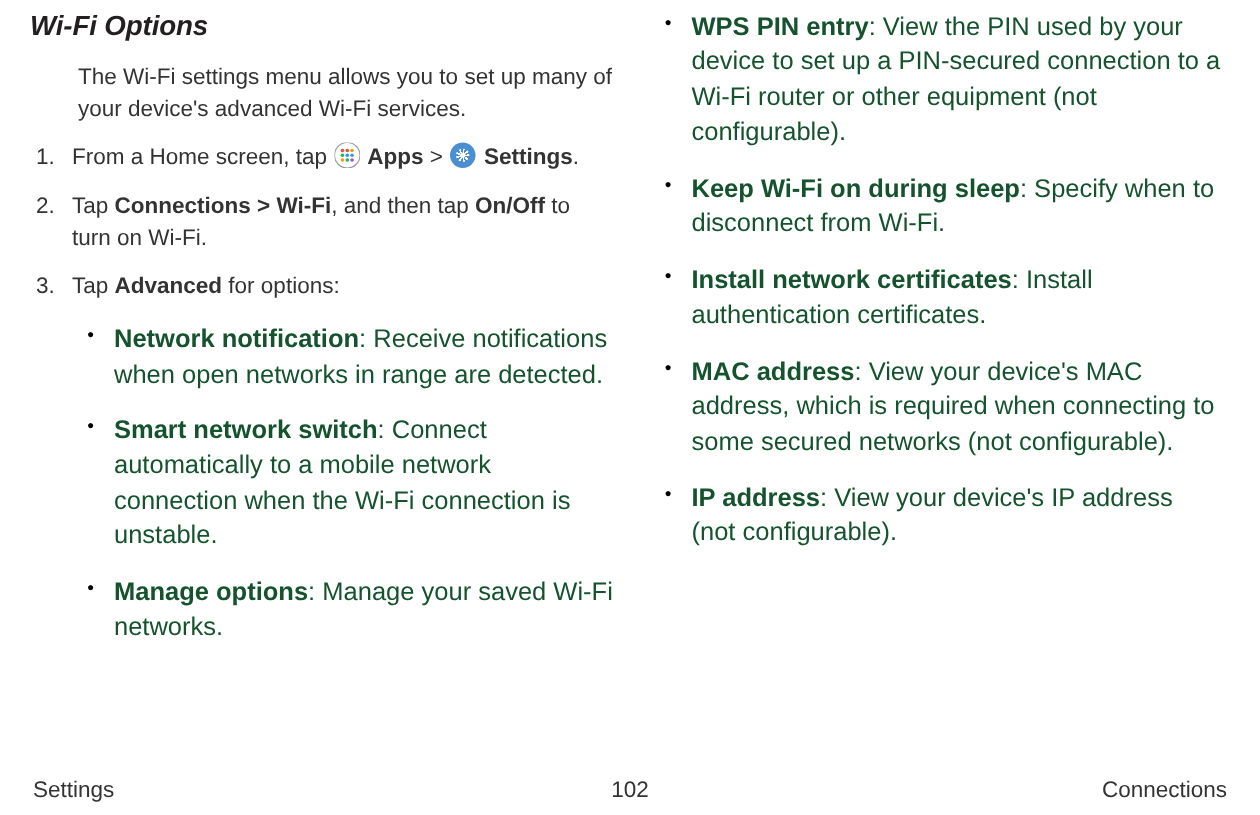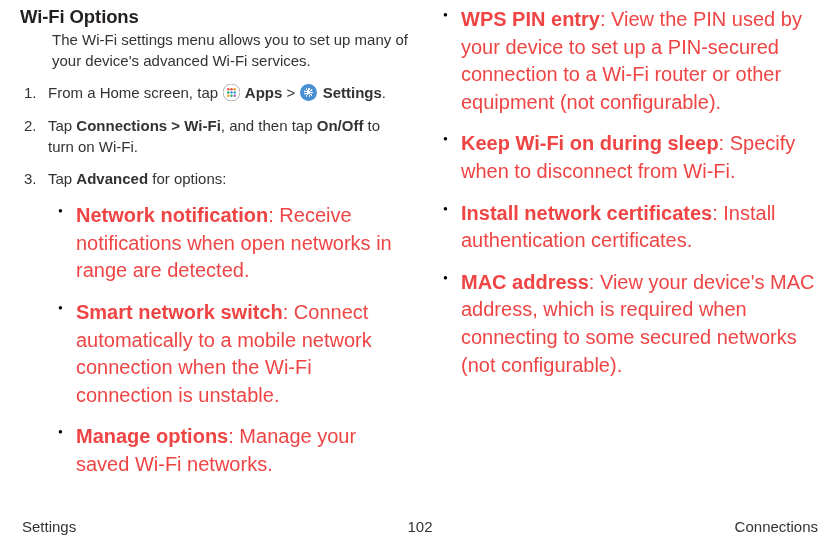--- a/index.html
+++ b/index.html
@@ -18,22 +18,23 @@
       padding: 0 10px 0 20px;
       height: 490px;
     }
     .col {
       flex: 1;
       min-width: 0;
     }
     h2 {
       font-size: 18.5px;
       font-weight: 700;
-      margin-bottom: 2px;
+      margin-bottom: 14px;
       letter-spacing: -0.1px;
+      font-style: italic;
     }
     .intro {
       font-size: 15px;
       line-height: 1.38;
       margin-bottom: 12px;
       color: #333;
       margin-left: 32px;
     }
     ol.steps {
       list-style: none;
@@ -59,24 +60,24 @@
       color: #333;
     }
     ul.bullets {
       list-style: none;
       padding: 0;
       margin: 0;
     }
     ul.bullets > li {
       position: relative;
       padding-left: 28px;
-      font-size: 20px;
+      font-size: 17px;
       line-height: 1.38;
       margin-bottom: 14px;
-      color: #ef4444;
+      color: #14532d;
     }
     ul.bullets > li::before {
       content: "●";
       position: absolute;
       left: 10px;
       top: 3px;
       font-size: 8px;
       color: #000;
     }
     .col-right ul.bullets > li::before {
@@ -168,20 +169,21 @@
       </li>
     </ol>
   </div>
 
   <div class="col col-right">
     <ul class="bullets">
       <li><span class="bold">WPS PIN entry</span><span>: View the PIN used by your device to set up a PIN-secured connection to a Wi-Fi router or other equipment (not configurable).</span></li>
       <li><span class="bold">Keep Wi-Fi on during sleep</span><span>: Specify when to disconnect from Wi-Fi.</span></li>
       <li><span class="bold">Install network certificates</span><span>: Install authentication certificates.</span></li>
       <li><span class="bold">MAC address</span><span>: View your device's MAC address, which is required when connecting to some secured networks (not configurable).</span></li>
+      <li><span class="bold">IP address</span><span>: View your device's IP address (not&nbsp;configurable).</span></li>
     </ul>
   </div>
 </div>
 
 <div class="footer">
   <span>Settings</span>
   <span class="center">102</span>
   <span>Connections</span>
 </div>
 

